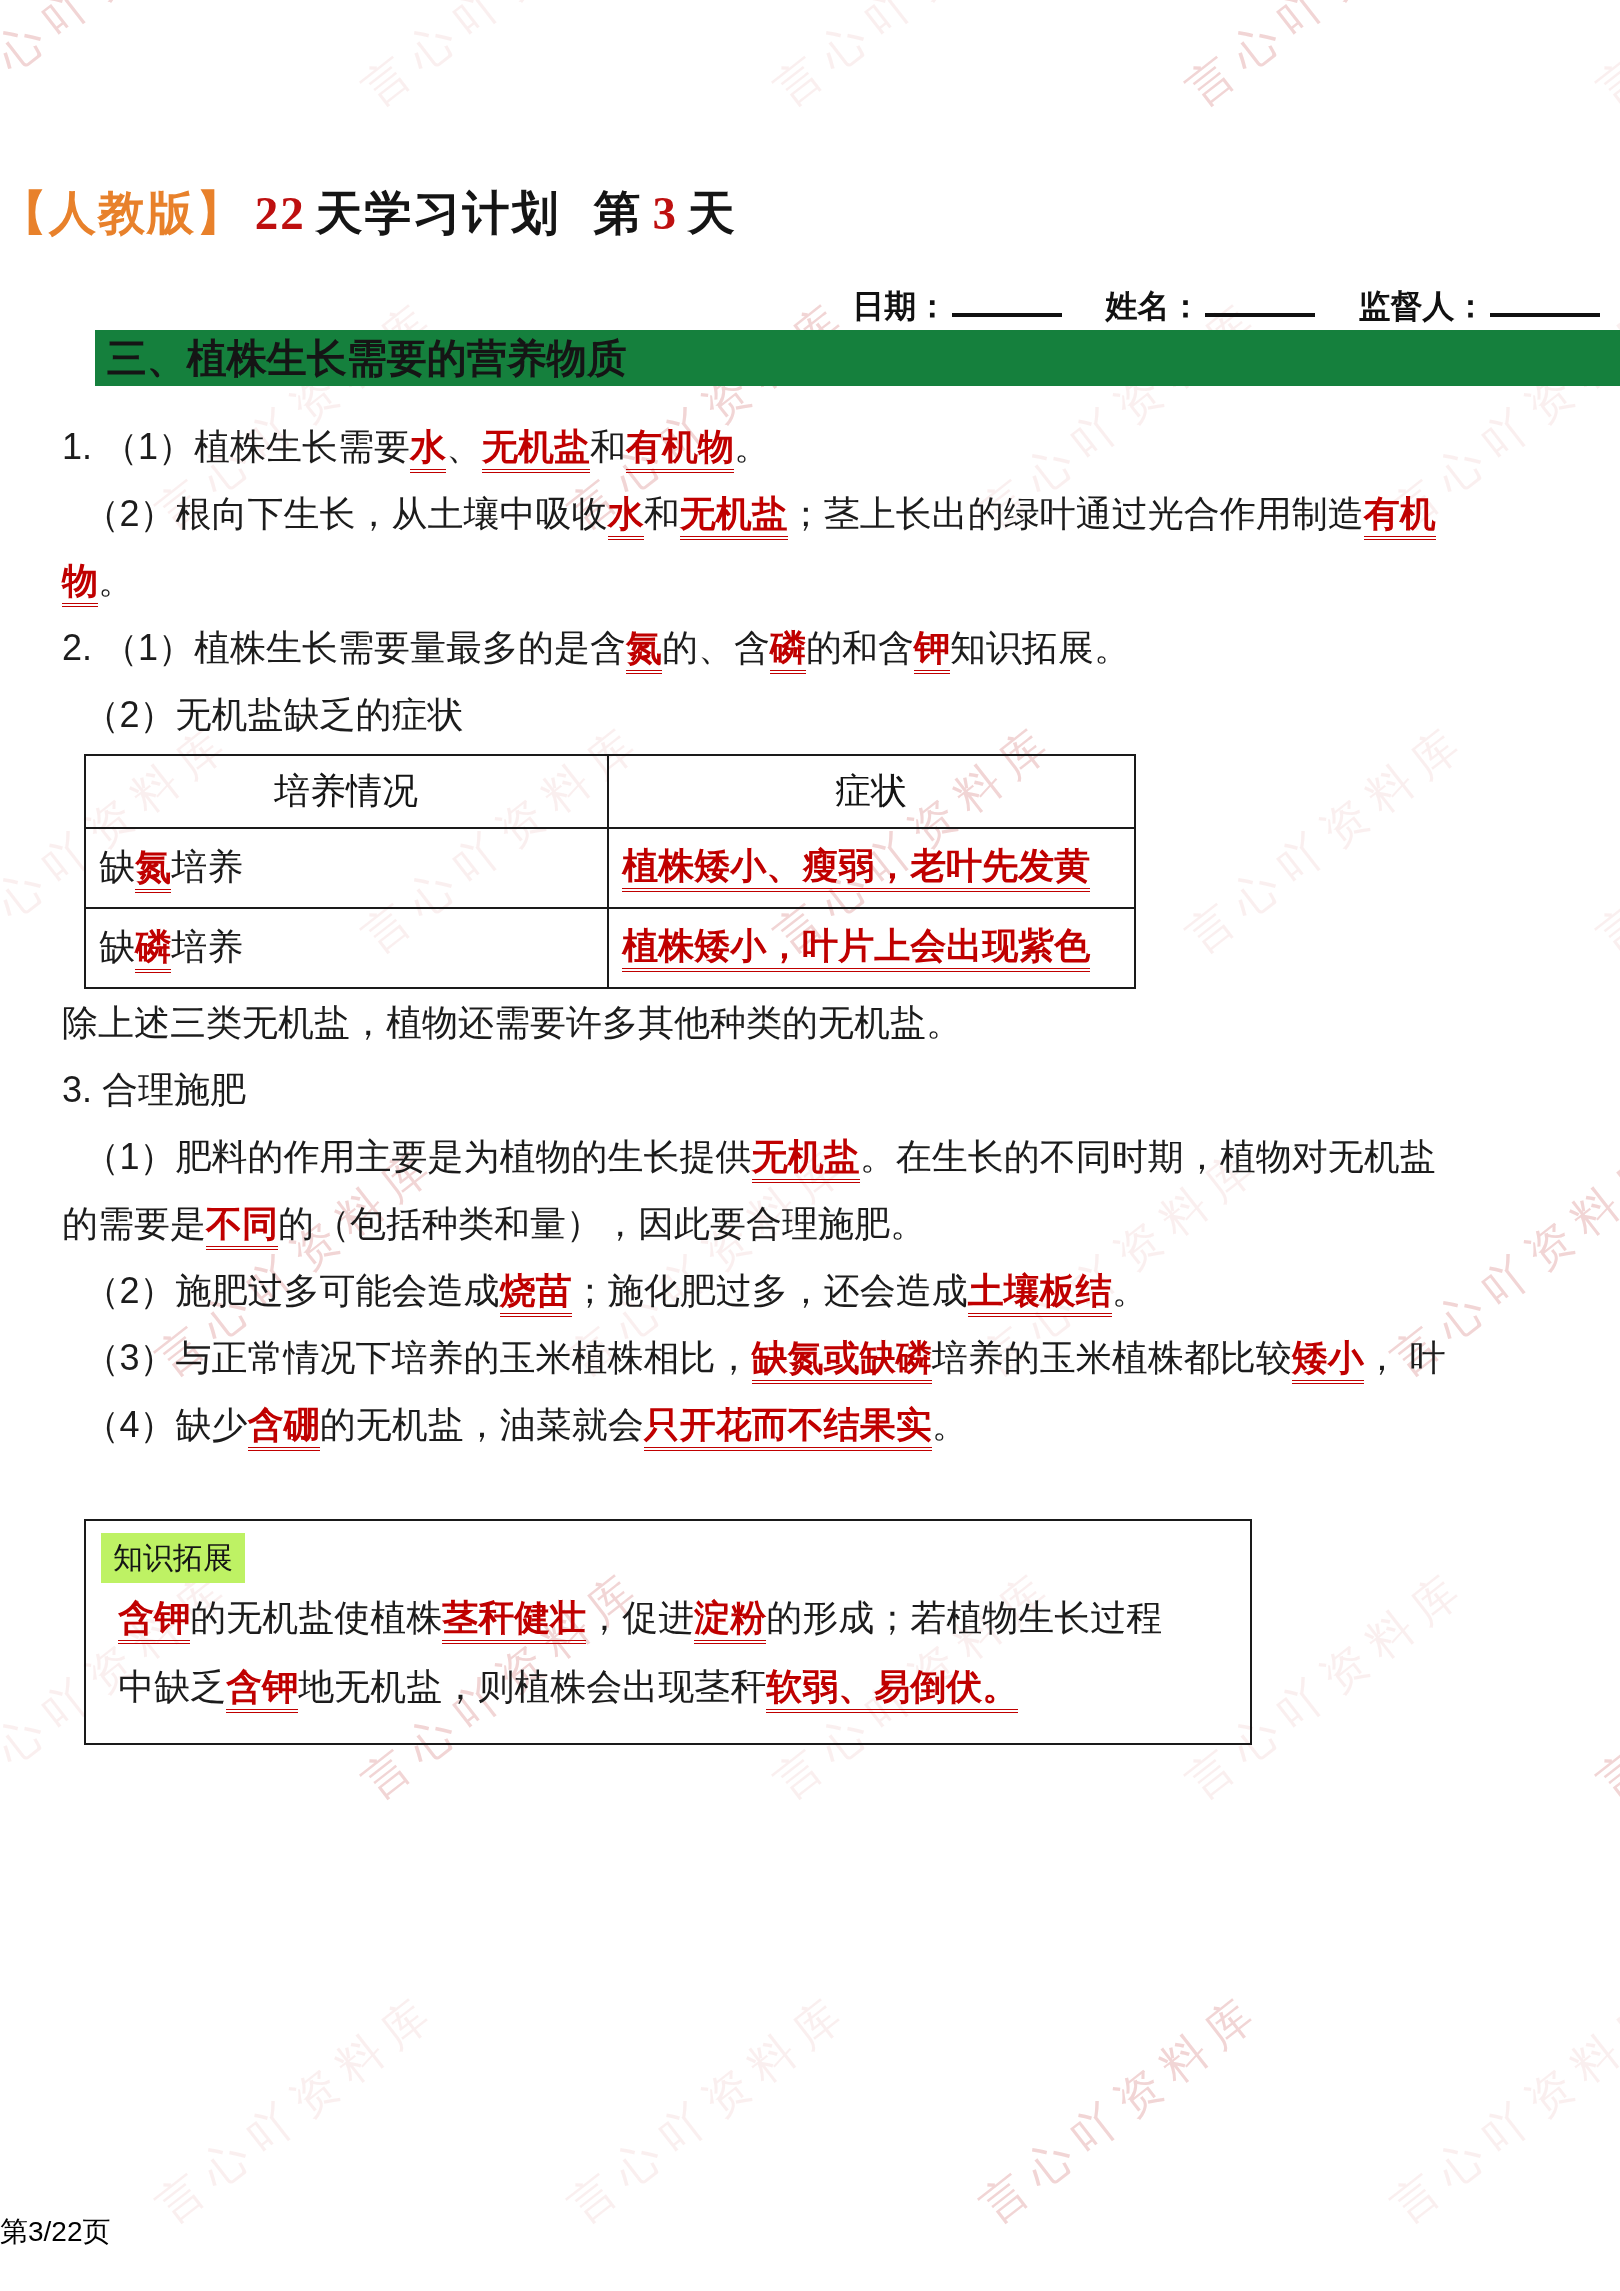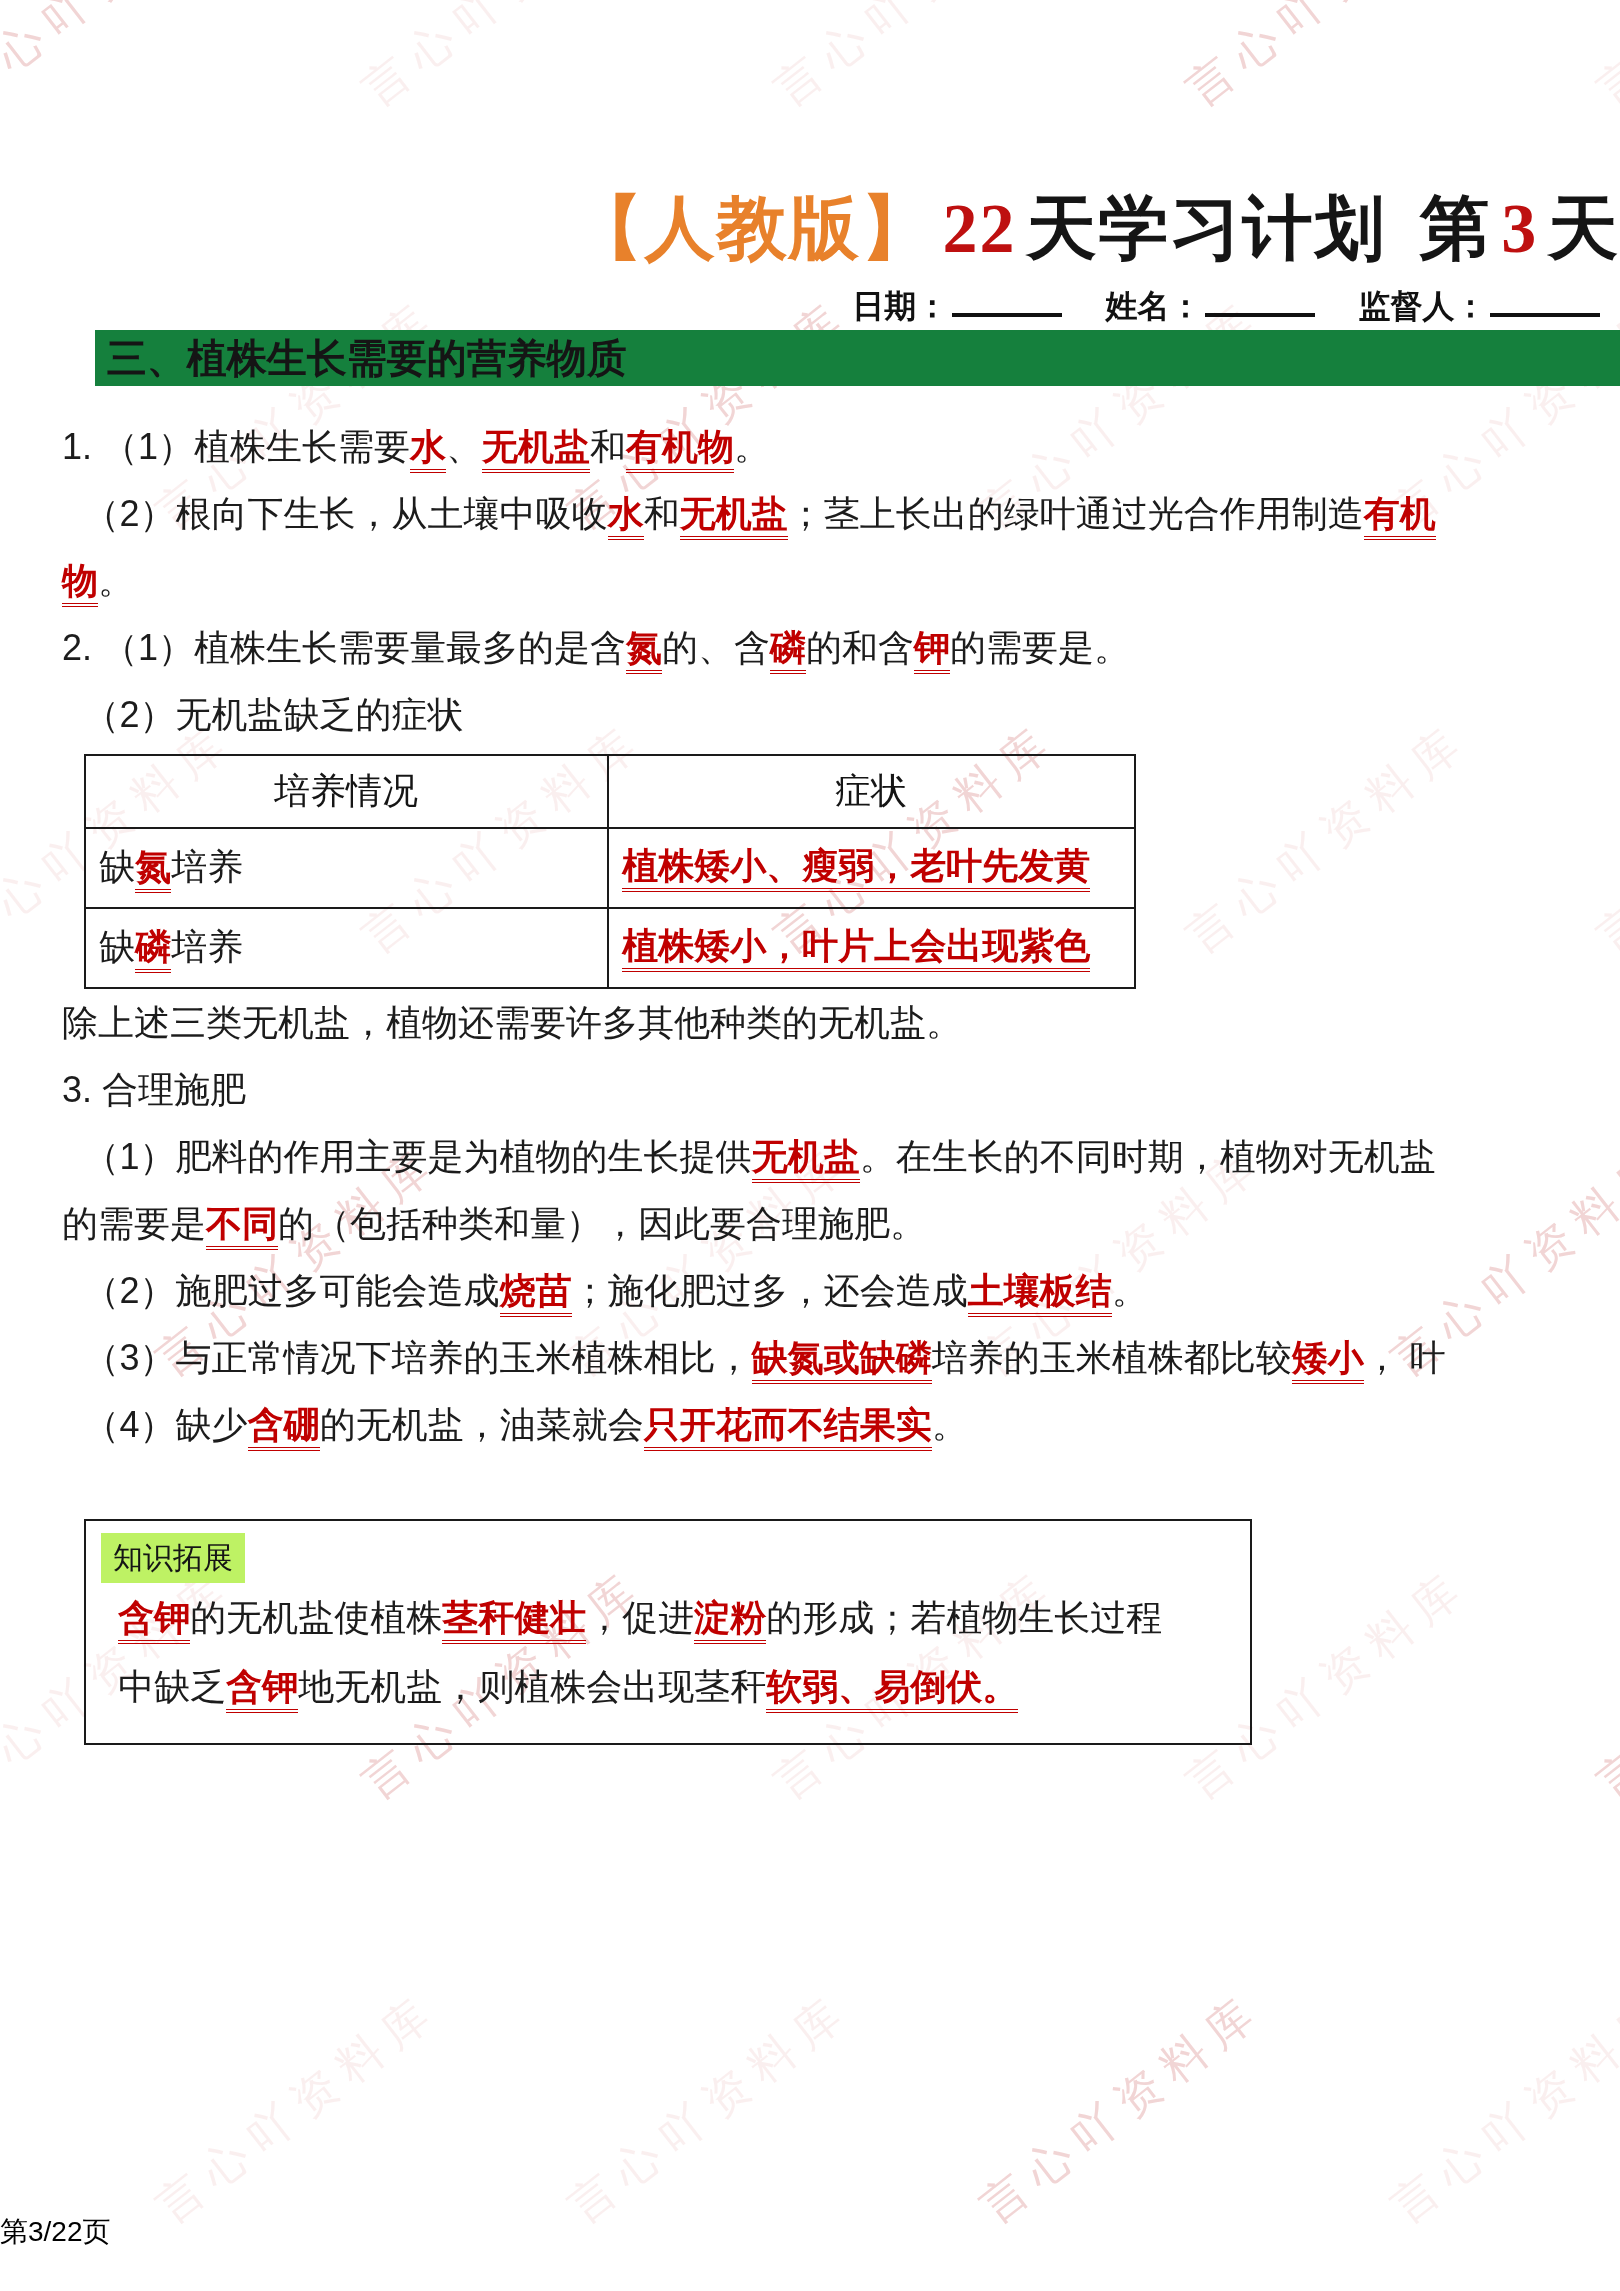--- a/index.html
+++ b/index.html
@@ -3,22 +3,22 @@
 <meta charset="utf-8">
 <style>
   html,body{margin:0;padding:0;background:#e9e9e9;}
   .page{position:relative;width:1620px;height:2292px;background:#ffffff;overflow:hidden;
         font-family:"Liberation Sans",sans-serif;}
   .wm-layer{position:absolute;inset:0;z-index:0;pointer-events:none;}
   .wm{position:absolute;font-size:45px;letter-spacing:11.8px;color:#D98585;
       transform:rotate(-38deg);white-space:nowrap;}
   .content{position:absolute;inset:0;z-index:1;}
 
-  .doc-title{position:absolute;top:182px;left:0;width:100%;text-align:right;
-             font-family:"Liberation Serif",serif;font-weight:bold;font-size:70px;
+  .doc-title{position:absolute;top:182px;left:0;width:100%;text-align:left;
+             font-family:"Liberation Serif",serif;font-weight:bold;font-size:47px;
              color:#151515;letter-spacing:2px;}
   .doc-title .orange{color:#E8812B;}
   .doc-title .num{color:#BE1010;margin:0 9.8px;}
   .doc-title .gap{display:inline-block;width:33px;}
 
   .date-line{position:absolute;top:284px;left:0;width:100%;text-align:right;
              font-family:"Liberation Serif",serif;font-weight:bold;font-size:32px;color:#111;}
   .date-field{margin:0 15.7px;}
   .blank{display:inline-block;width:110px;height:29px;border-bottom:4.9px solid #111;margin:0 3.9px;}
 
@@ -93,21 +93,21 @@
       <span class="date-field"><span>监督人：</span><span class="blank"></span></span>
     </div>
 
     <div class="section-heading">三、植株生长需要的营养物质</div>
 
     <div class="body">
       <div id="paras-before">
           <div class="line"><span>1.  （1）植株生长需要</span><span class="red-term">水</span><span>、</span><span class="red-term">无机盐</span><span>和</span><span class="red-term">有机物</span><span>。</span></div>
           <div class="line indent"><span>（2）根向下生长，从土壤中吸收</span><span class="red-term">水</span><span>和</span><span class="red-term">无机盐</span><span>；茎上长出的绿叶通过光合作用制造</span><span class="red-term">有机</span></div>
           <div class="line"><span class="red-term">物</span><span>。</span></div>
-          <div class="line"><span>2.  （1）植株生长需要量最多的是含</span><span class="red-term">氮</span><span>的、含</span><span class="red-term">磷</span><span>的和含</span><span class="red-term">钾</span><span>的需要是。</span></div>
+          <div class="line"><span>2.  （1）植株生长需要量最多的是含</span><span class="red-term">氮</span><span>的、含</span><span class="red-term">磷</span><span>的和含</span><span class="red-term">钾</span><span>知识拓展。</span></div>
           <div class="line indent"><span>（2）无机盐缺乏的症状</span></div>
         </div>
 
       <table class="inorganic">
         <colgroup>
             <col style="width:523px">
             <col style="width:527px">
           </colgroup>
         <thead>
           <tr>

